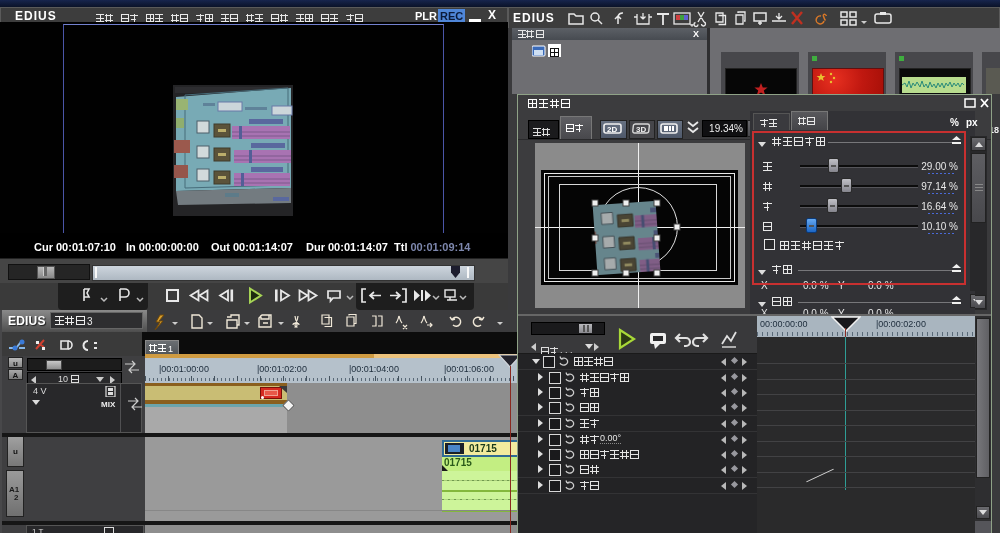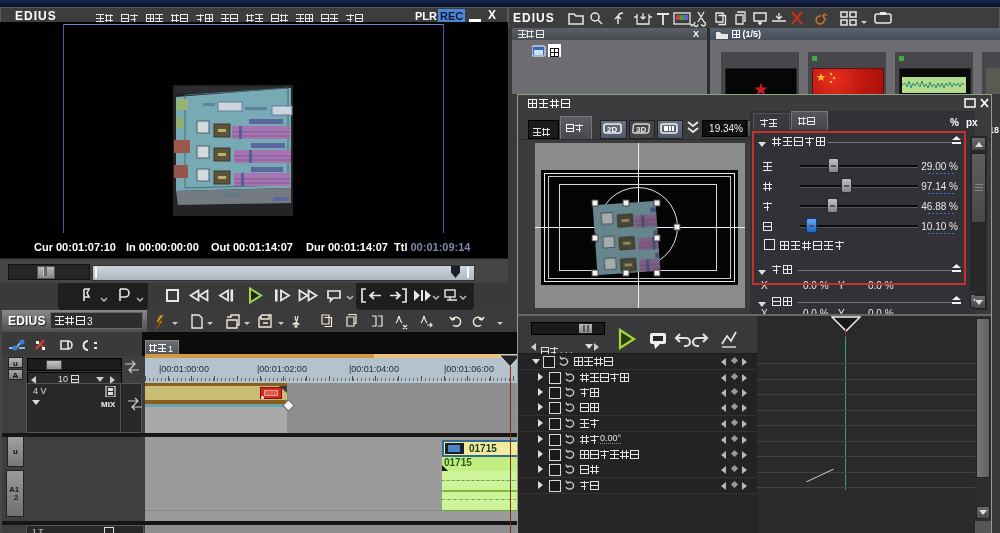--- a/index.html
+++ b/index.html
@@ -210,26 +210,20 @@
     </div>
     <svg class="ab" style="left:20px;top:16px" width="40" height="14">
       <rect x="0" y="2" width="13" height="10" rx="1" fill="#3a6ab8" stroke="#fff" stroke-width="1"></rect>
       <rect x="2" y="6" width="9" height="5" fill="#cfe0f4"></rect>
     </svg>
     <div class="ab" style="left:36px;top:16px;width:13px;height:13px;background:#fff;color:#111"><i class="k gd" style="width:9px;height:9px;margin:2px"></i></div>
   </div>
   <div class="ab" style="left:199px;top:28px;width:3px;height:66px;background:#2e2e30"></div>
 
   <div class="ab" style="left:202px;top:28px;width:290px;height:66px;background:#6e6e72">
-    <div class="ab" style="left:0;top:0;width:290px;height:12px;background:linear-gradient(#5a6270,#454d5b);color:#fff;font-size:9px">
-      <svg class="ab" style="left:6px;top:2px" width="12" height="9">
-            <path d="M0 2 h4 l1.5 2 h6.5 v5 h-12 z" fill="#e8e8e8"></path>
-          </svg>
-      <i class="k gd" style="width:8px;height:8px;margin:2px 0 0 22px"></i><span style="position:relative;top:0px;font-weight:bold"> (1/5)</span>
-    </div>
 
     <div class="ab" style="left:11px;top:24px;width:78px;height:42px;background:#47474b">
       <div class="ab" style="left:4px;top:16px;width:70px;height:26px;background:#060606;border:1px solid #222">
         <svg class="ab" style="left:28px;top:14px" width="14" height="12">
               <path d="M7 0 l1.8 4.4 4.8 .2 -3.8 3 1.4 4.6 -4.2 -2.8 -4.2 2.8 1.4 -4.6 -3.8 -3 4.8 -.2 z" fill="#c02020"></path>
             </svg>
       </div>
     </div>
     <div class="ab" style="left:98px;top:24px;width:78px;height:42px;background:#47474b">
       <div class="ab" style="left:4px;top:4px;width:5px;height:5px;background:#3fae3f"></div>
@@ -520,21 +514,21 @@
     <div class="ab" style="left:130px;top:50px;width:78px;text-align:right">29.00 %</div>
         <div class="ab" style="left:178px;top:62px;width:26px;height:1px;background:repeating-linear-gradient(90deg,#4a6ad8 0 2px,transparent 2px 4px)"></div>
     <div class="ab" style="left:13px;top:70px"><i class="k gc"></i></div>
     <div class="ab" style="left:50px;top:74px;width:118px;height:2px;background:#0c0c0c;border-bottom:1px solid #55555a"></div>
     <div class="ab knob" style="left:91px;top:67px"></div>
     <div class="ab" style="left:130px;top:70px;width:78px;text-align:right">97.14 %</div>
         <div class="ab" style="left:178px;top:82px;width:26px;height:1px;background:repeating-linear-gradient(90deg,#4a6ad8 0 2px,transparent 2px 4px)"></div>
     <div class="ab" style="left:13px;top:90px"><i class="k ge"></i></div>
     <div class="ab" style="left:50px;top:94px;width:118px;height:2px;background:#0c0c0c;border-bottom:1px solid #55555a"></div>
     <div class="ab knob" style="left:77px;top:87px"></div>
-    <div class="ab" style="left:130px;top:90px;width:78px;text-align:right">46.88 %</div>
+    <div class="ab" style="left:130px;top:90px;width:78px;text-align:right">16.64 %</div>
         <div class="ab" style="left:178px;top:102px;width:26px;height:1px;background:repeating-linear-gradient(90deg,#4a6ad8 0 2px,transparent 2px 4px)"></div>
     <div class="ab" style="left:13px;top:110px"><i class="k gb"></i></div>
     <div class="ab" style="left:50px;top:114px;width:118px;height:2px;background:#0c0c0c;border-bottom:1px solid #55555a"></div>
     <div class="ab knob kblue" style="left:56px;top:107px"></div>
     <div class="ab" style="left:130px;top:110px;width:78px;text-align:right">10.10 %</div>
         <div class="ab" style="left:178px;top:122px;width:26px;height:1px;background:repeating-linear-gradient(90deg,#4a6ad8 0 2px,transparent 2px 4px)"></div>
 
     <div class="ab" style="left:14px;top:128px;width:11px;height:11px;border:1.5px solid #e8e8e8;background:#2a2a2c;box-sizing:border-box"></div>
     <div class="ab" style="left:30px;top:129px"><i class="k gd"></i><i class="k ga"></i><i class="k gc"></i><i class="k gb"></i><i class="k ga"></i><i class="k ge"></i></div>
 
@@ -692,20 +686,25 @@
             </svg>
             <span class="ab" style="left:62px;top:3px"><i class="k ge" style="width:9px;height:9px;margin-right:1px;vertical-align:top"></i><i class="k gb" style="width:9px;height:9px;margin-right:1px;vertical-align:top"></i></span>
             <span class="tri-l ab" style="left:203px;top:4px;border-right-color:#b8b8b8"></span>
             <span class="ab" style="left:213px;top:3px;width:7px;height:7px;background:#98989e;transform:rotate(45deg) scale(.72)"></span>
             <span class="tri-r ab" style="left:224px;top:4px;border-left-color:#b8b8b8"></span>
           </div>
         </div>
 
 
     <div class="ab" style="left:239px;top:0;width:218px;height:217px;background:#2a2a2b">
+      <div class="ab" style="left:0;top:0;width:218px;height:21px;background:#a9b5bf;color:#1c2b3a;font-size:9px">
+        <span class="ab" style="left:3px;top:3px">00:00:00:00</span>
+        <span class="ab" style="left:119px;top:3px">|00:00:02:00</span>
+        <div class="ab" style="left:0;top:16px;width:218px;height:4px;background:repeating-linear-gradient(90deg,#5a6a78 0 1px,transparent 1px 5px)"></div>
+      </div>
       <svg class="ab" style="left:74px;top:0px" width="30" height="16">
             <polygon points="1,1 29,1 15,15" fill="#18181c" stroke="#f0f0f0" stroke-width="1.5"></polygon>
           </svg>
       <div class="ab" style="left:88px;top:12px;width:1px;height:9px;background:#8a2a20"></div>
       <div class="ab" style="left:88px;top:21px;width:1px;height:153px;background:#2f9e96"></div>
       <div class="ab" style="left:0;top:47px;width:218px;height:1px;background:#424244"></div>
       <div class="ab" style="left:0;top:63px;width:218px;height:1px;background:#424244"></div>
       <div class="ab" style="left:0;top:78px;width:218px;height:1px;background:#424244"></div>
       <div class="ab" style="left:0;top:94px;width:218px;height:1px;background:#424244"></div>
       <div class="ab" style="left:0;top:109px;width:218px;height:1px;background:#424244"></div>

